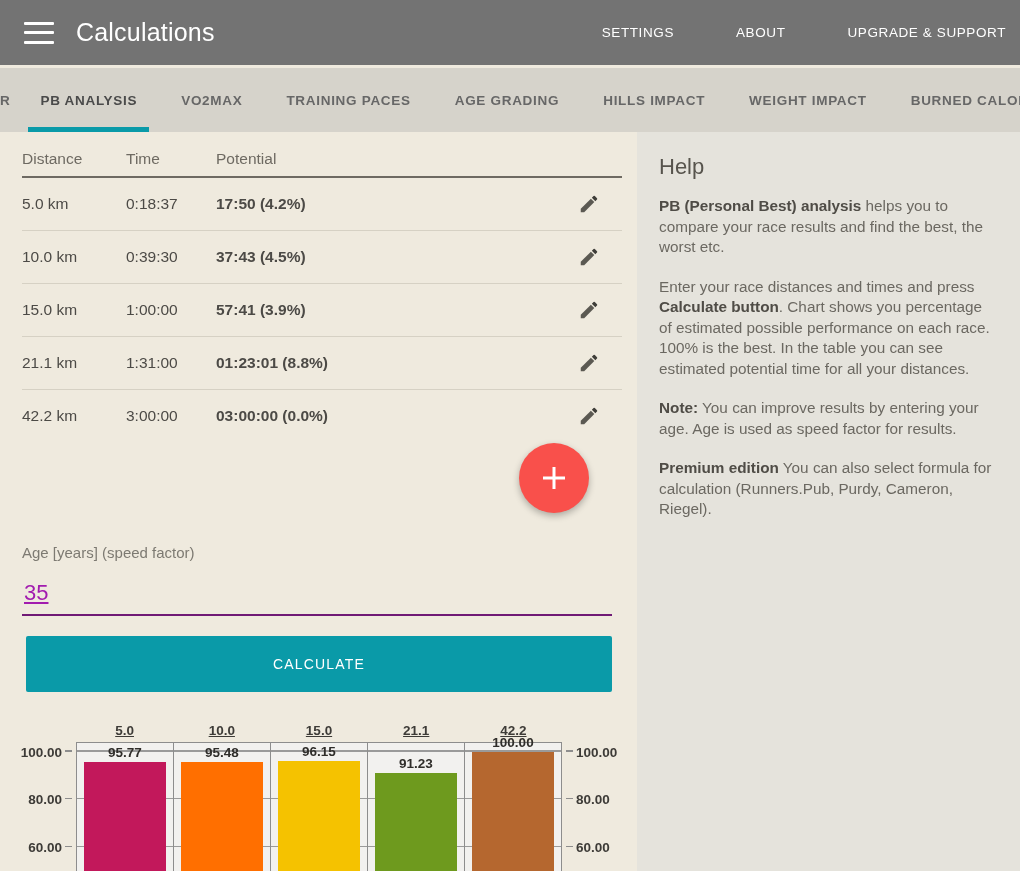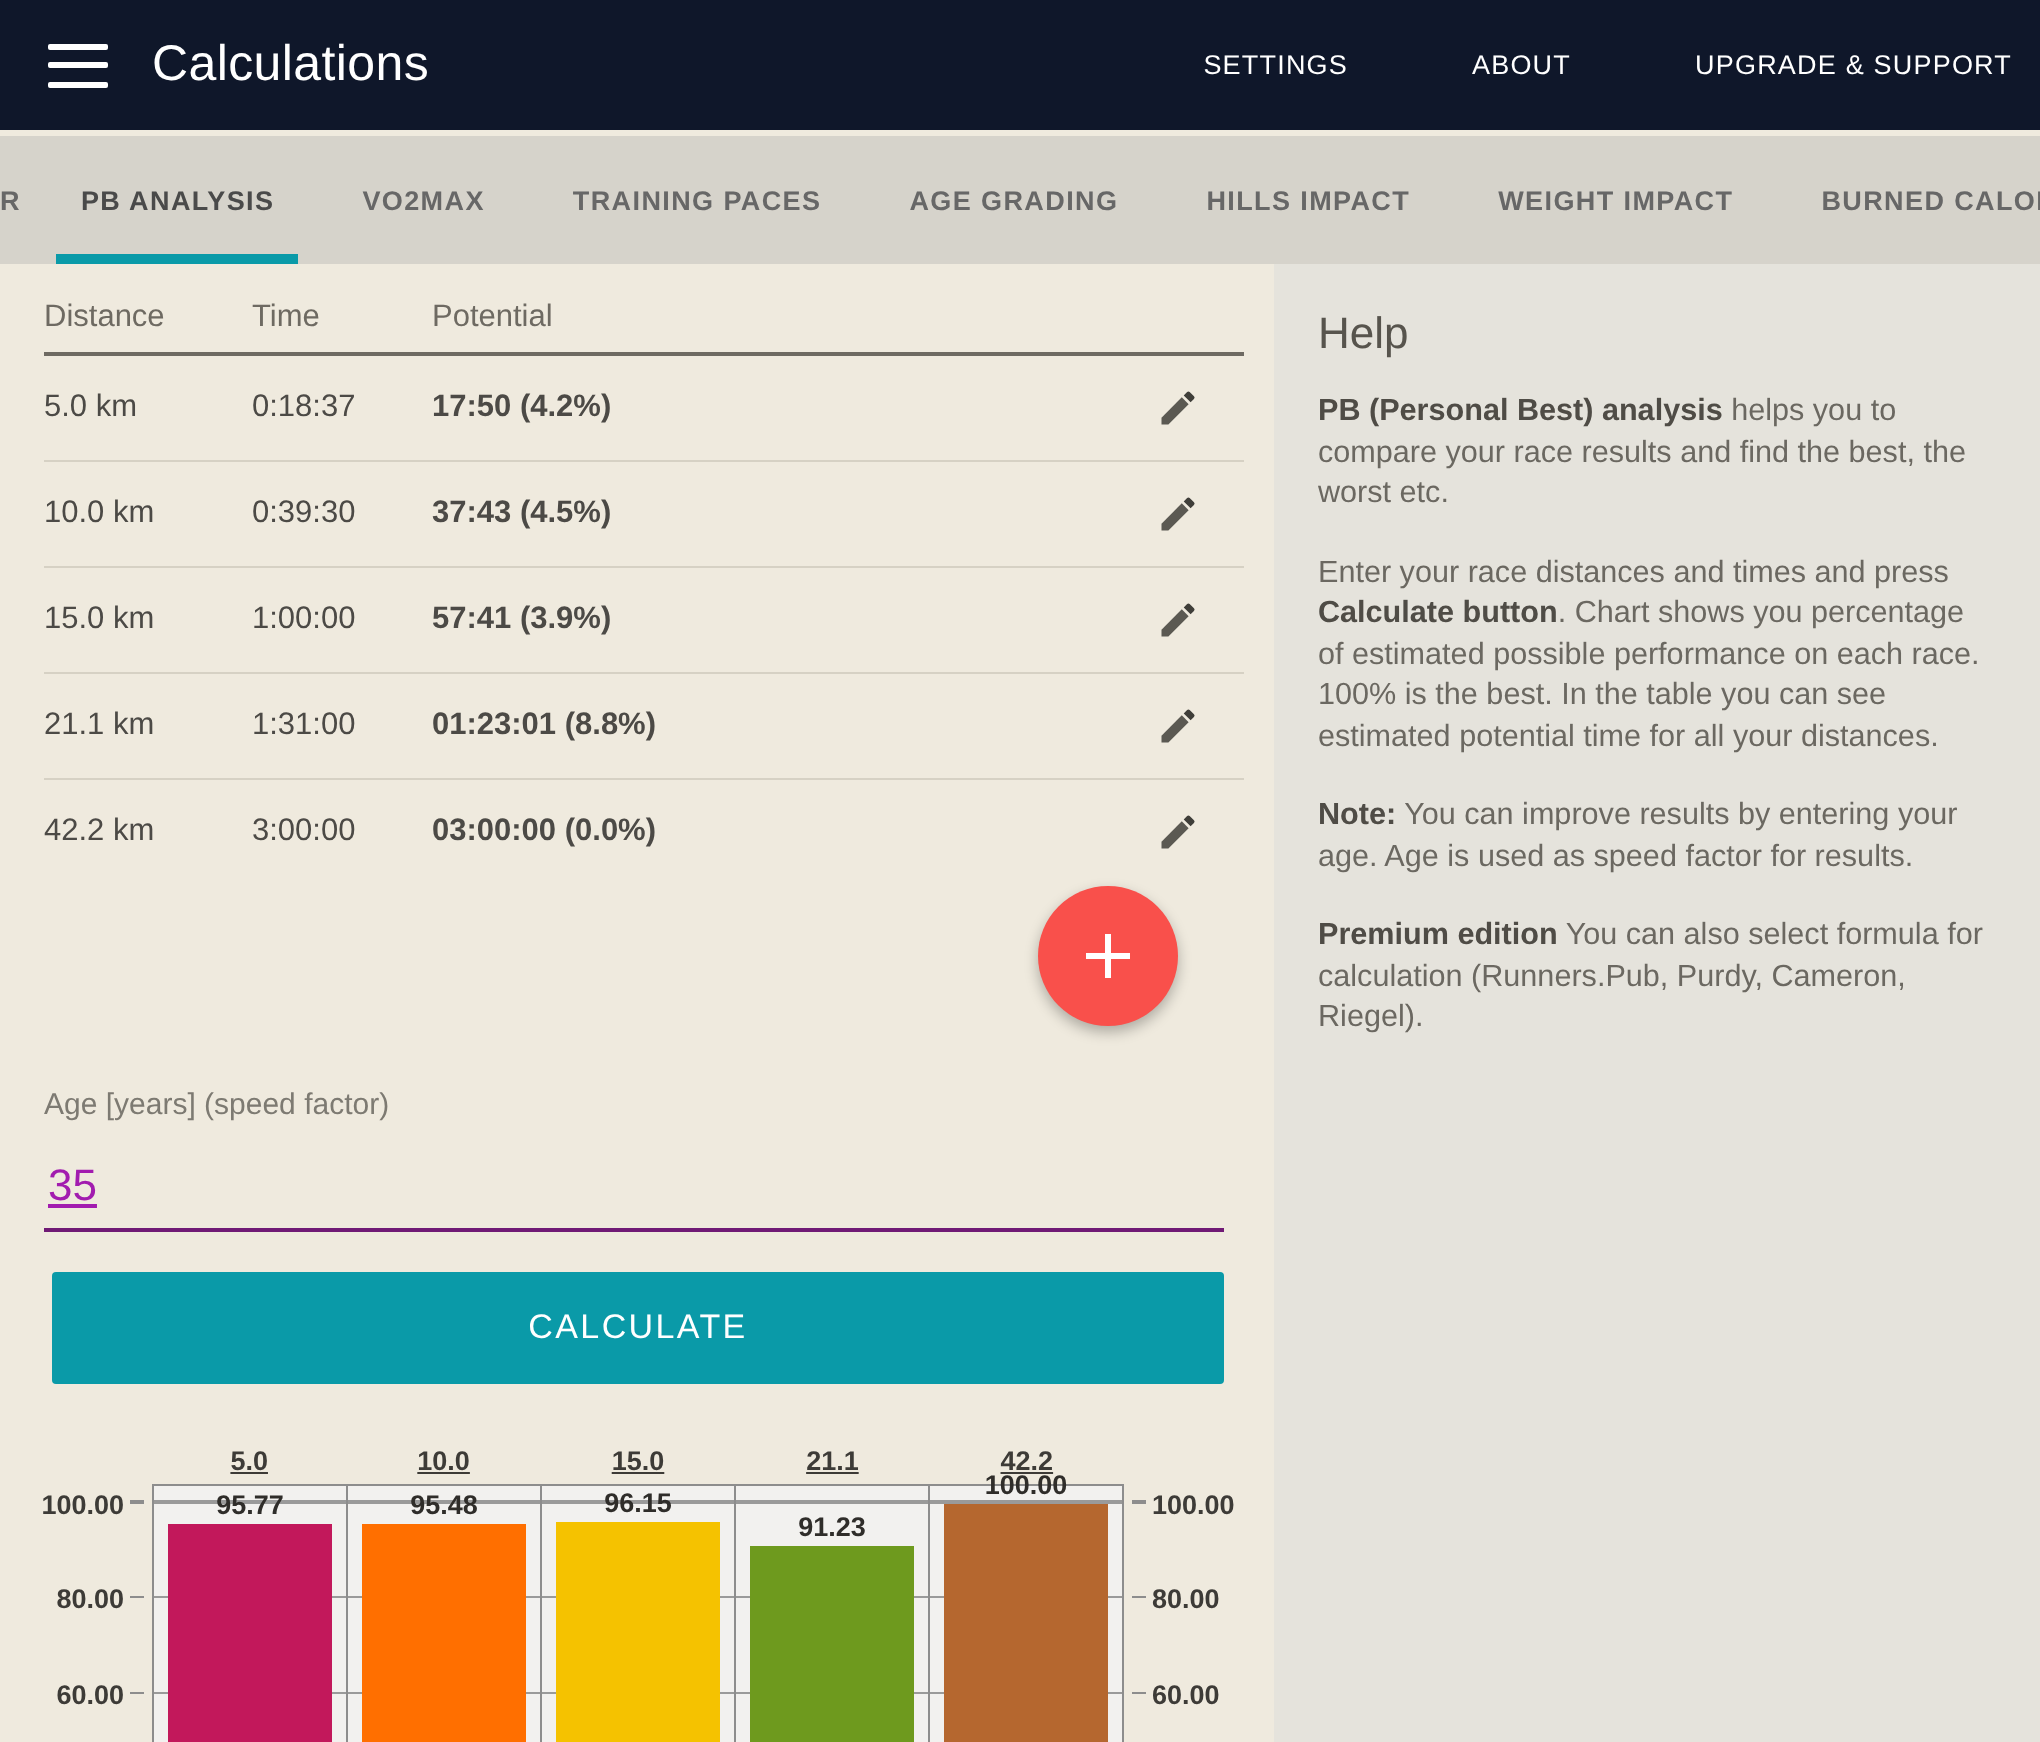--- a/index.html
+++ b/index.html
@@ -18,21 +18,21 @@
     height: 871px;
     overflow: hidden;
   }
 
   
   .appbar {
     position: absolute;
     top: 0; left: 0;
     width: 1020px;
     height: 65px;
-    background: #0f172a;
+    background: #737373;
     display: flex;
     align-items: center;
   }
   .hamburger {
     width: 30px;
     height: 22px;
     margin-left: 24px;
     margin-right: 22px;
     display: flex;
     flex-direction: column;
@@ -220,21 +220,21 @@
     position: absolute;
     left: 26px;
     top: 504px;
     width: 586px;
     height: 56px;
     background: #0a9aa8;
     border: none;
     border-radius: 2px;
     color: #ffffff;
     font-family: "Liberation Sans", sans-serif;
-    font-size: 17px;
+    font-size: 14px;
     font-weight: 400;
     letter-spacing: 1.2px;
     cursor: pointer;
   }
 
   
   .chart-wrap {
     position: absolute;
     left: 0;
     top: 588px;

